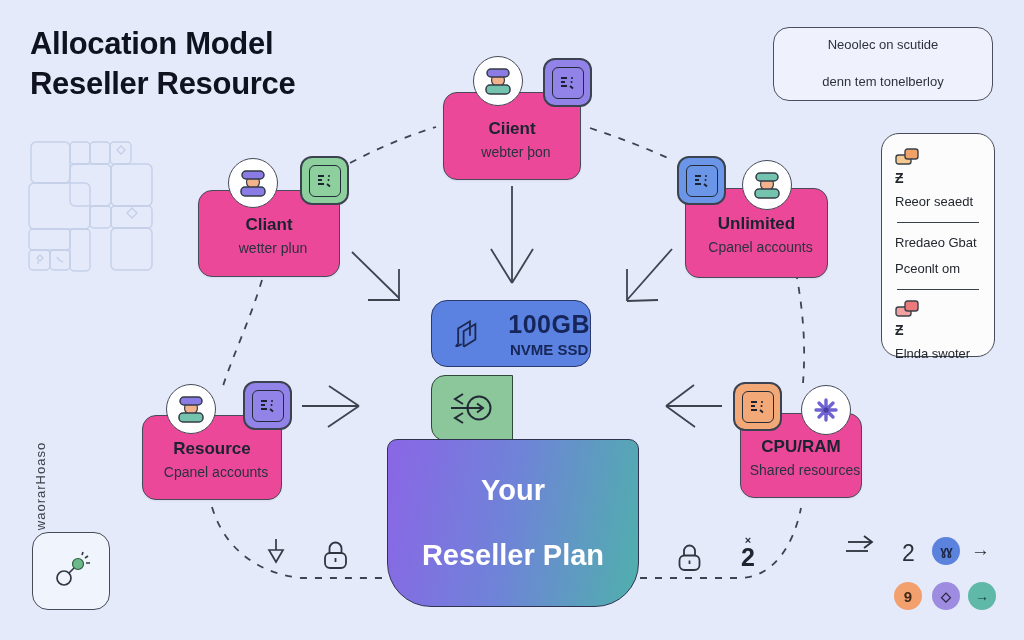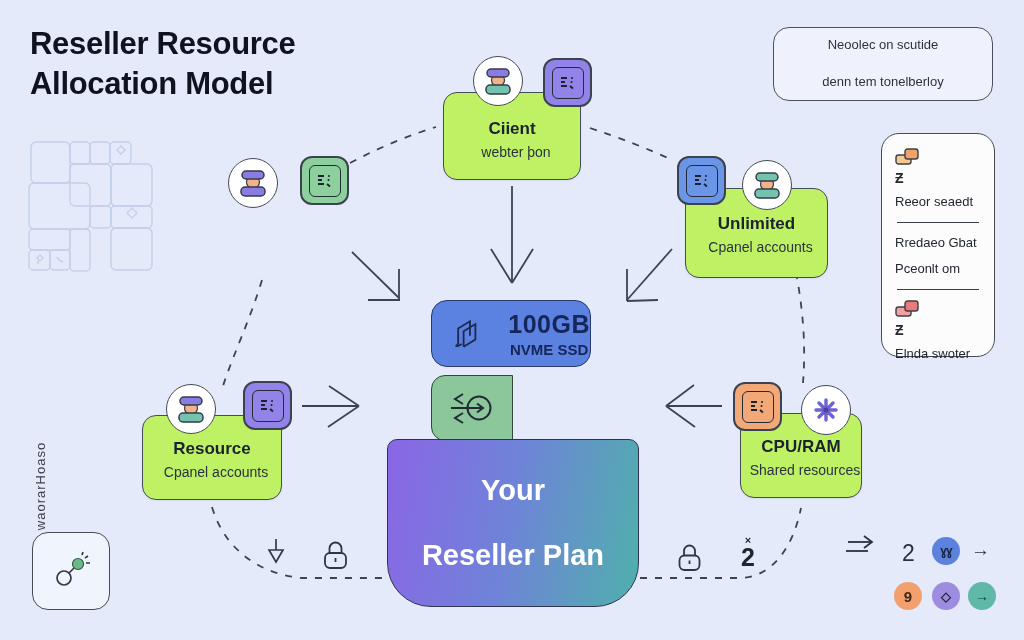--- a/index.html
+++ b/index.html
@@ -11,21 +11,21 @@
          font-weight:700;color:#0f1320;letter-spacing:-0.3px;}
   .title span{display:block;}
 
   
   .note{position:absolute;left:773px;top:27px;width:218px;height:72px;
         border:1.6px solid #4a505b;border-radius:16px;background:rgba(250,252,255,.45);
         display:flex;flex-direction:column;align-items:center;justify-content:center;
         font-size:13px;color:#2c323c;line-height:1.75;gap:14px;}
 
   
-  .card{position:absolute;background:#bef264;border:1.6px solid #454b57;border-radius:14px;
+  .card{position:absolute;background:#ec4899;border:1.6px solid #454b57;border-radius:14px;
         text-align:center;box-shadow:0 1px 2px rgba(40,50,90,.08);}
   .c-title{display:block;font-size:17px;font-weight:700;color:#1b2230;}
   .c-sub{display:block;font-size:14px;color:#2a3140;margin-top:5px;margin-left:8px;}
 
   .avatar{position:absolute;width:48px;height:48px;border-radius:50%;background:#fff;
           border:1.6px solid #454b57;display:flex;align-items:center;justify-content:center;z-index:3;}
   .sq{position:absolute;width:45px;height:45px;border-radius:12px;border:2px solid #3c4350;
       display:flex;align-items:center;justify-content:center;z-index:3;}
   .sq-purple{background:#9183e8;} .sq-green{background:#8ecf9e;}
   .sq-blue{background:#6b96e8;}   .sq-orange{background:#f3a878;}
@@ -128,22 +128,22 @@
     <path d="M368,300 L400,300 M399,269 L399,300"></path>
     <path d="M672,249 L627,300"></path>
     <path d="M627,269 L627,301 M658,300 L627,301"></path>
     <path d="M302,406 L358,406"></path>
     <path d="M329,386 L359,406 M328,427 L359,406"></path>
     <path d="M722,406 L666,406"></path>
     <path d="M694,385 L666,406 M695,427 L666,406"></path>
   </svg>
 
   <div class="title">
+    <span>Allocation Model</span>
     <span>Reseller Resource</span>
-    <span>Allocation Model</span>
   </div>
 
   <div class="note">
     <span>Neoolec on scutide</span>
     <span>denn tem tonelberloy</span>
   </div>
 
   <div class="card" style="left:443px;top:92px;width:138px;height:88px;padding-top:26px;box-sizing:border-box;">
     <span class="c-title">Ciient</span>
     <span class="c-sub">webter þon</span>
@@ -159,20 +159,24 @@
     <span class="inner">
         <svg width="20" height="20" viewBox="0 0 20 20" stroke="#1c2330" stroke-width="1.8" fill="none">
           <path d="M3,5 h6 M3,9 h4 M3,13 h6"></path>
           <circle cx="14" cy="5" r="1" fill="#1c2330" stroke="none"></circle>
           <circle cx="13.5" cy="9" r="1" fill="#1c2330" stroke="none"></circle>
           <path d="M12,13 l3,2.5"></path>
         </svg>
       </span>
   </div>
 
+  <div class="card" style="left:198px;top:190px;width:142px;height:87px;padding-top:24px;box-sizing:border-box;">
+    <span class="c-title">Cliant</span>
+    <span class="c-sub">wetter plun</span>
+  </div>
   <div class="avatar" style="left:228px;top:158px;">
     <svg width="30" height="30" viewBox="0 0 30 30">
         <circle cx="15" cy="14" r="6.5" fill="#f2b28c" stroke="#343b46" stroke-width="1.2"></circle>
         <rect x="4" y="3" width="22" height="8" rx="4" fill="#8a7ce4" stroke="#343b46" stroke-width="1.5"></rect>
         <rect x="3" y="19" width="24" height="9" rx="4" fill="#8a7ce4" stroke="#343b46" stroke-width="1.5"></rect>
       </svg>
   </div>
   <div class="sq sq-green" style="left:300px;top:156px;">
     <span class="inner">
         <svg width="20" height="20" viewBox="0 0 20 20" stroke="#1c2330" stroke-width="1.8" fill="none">

